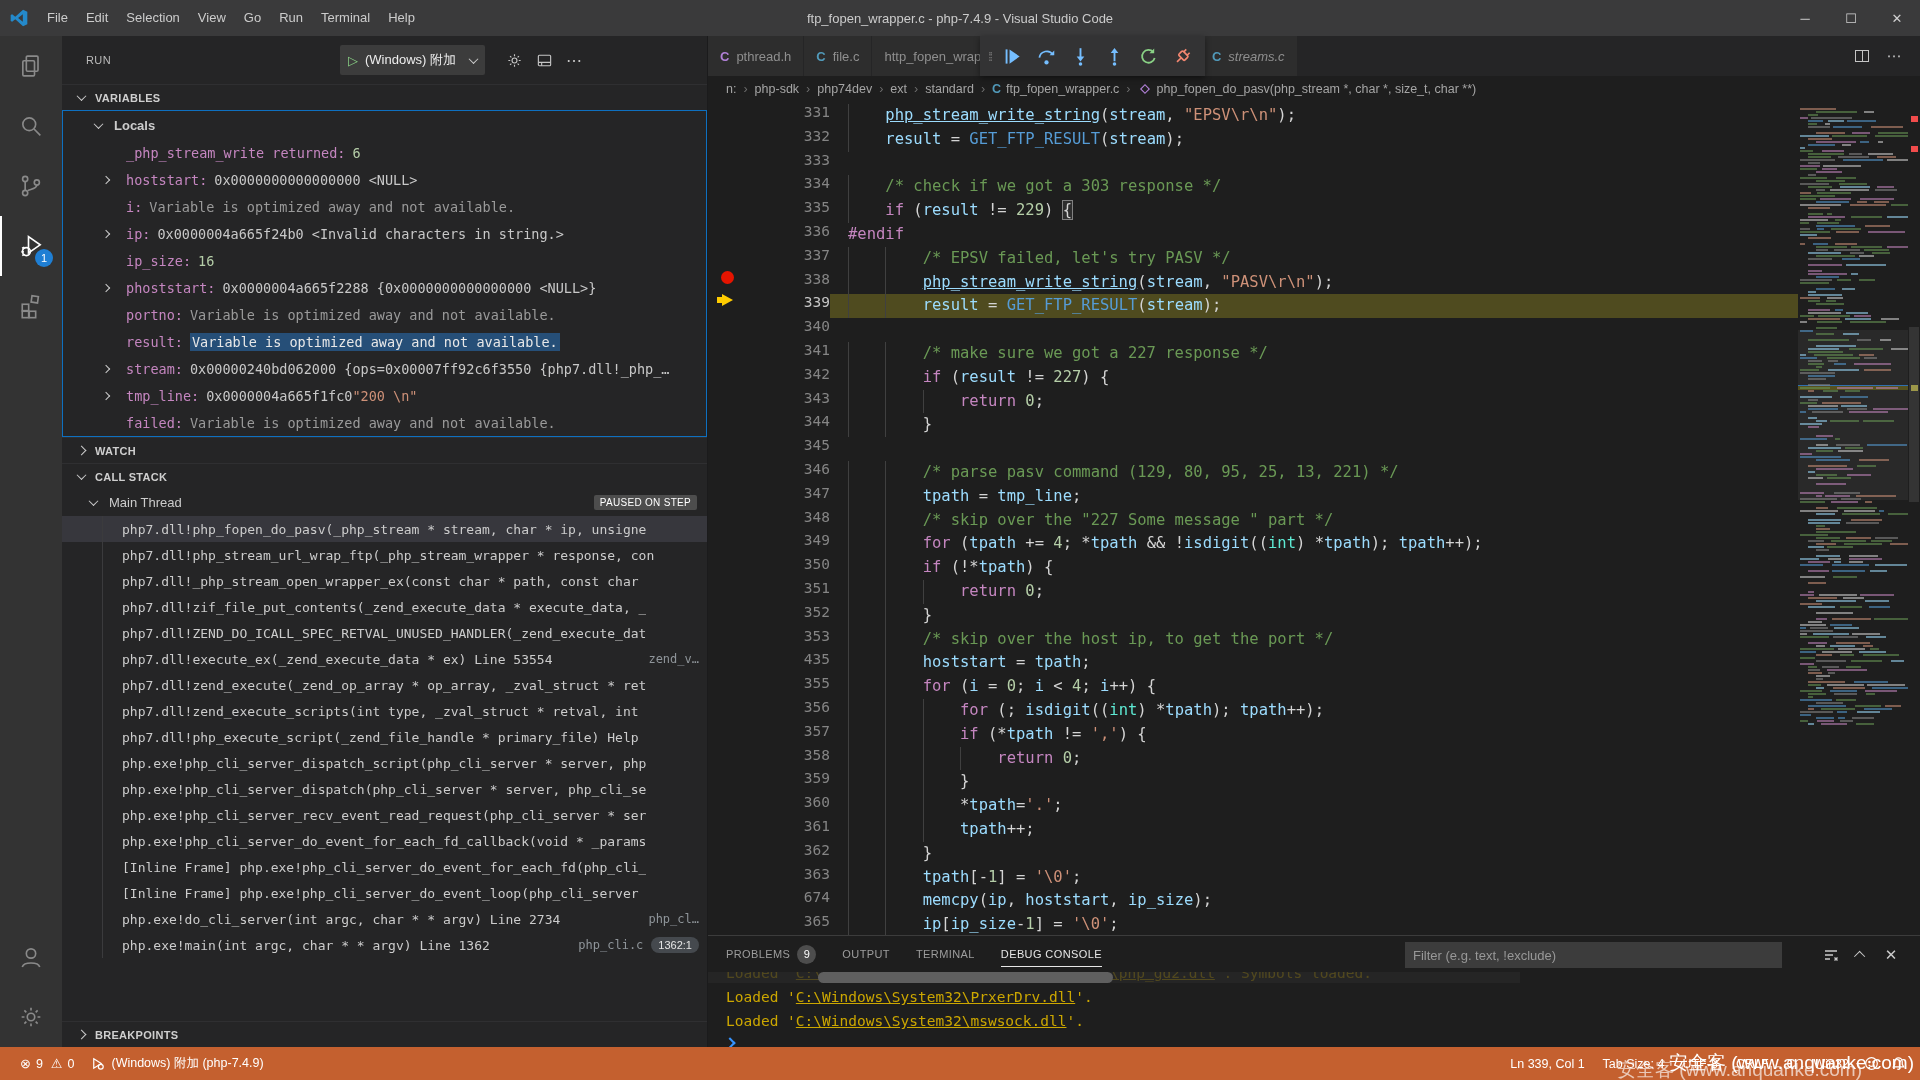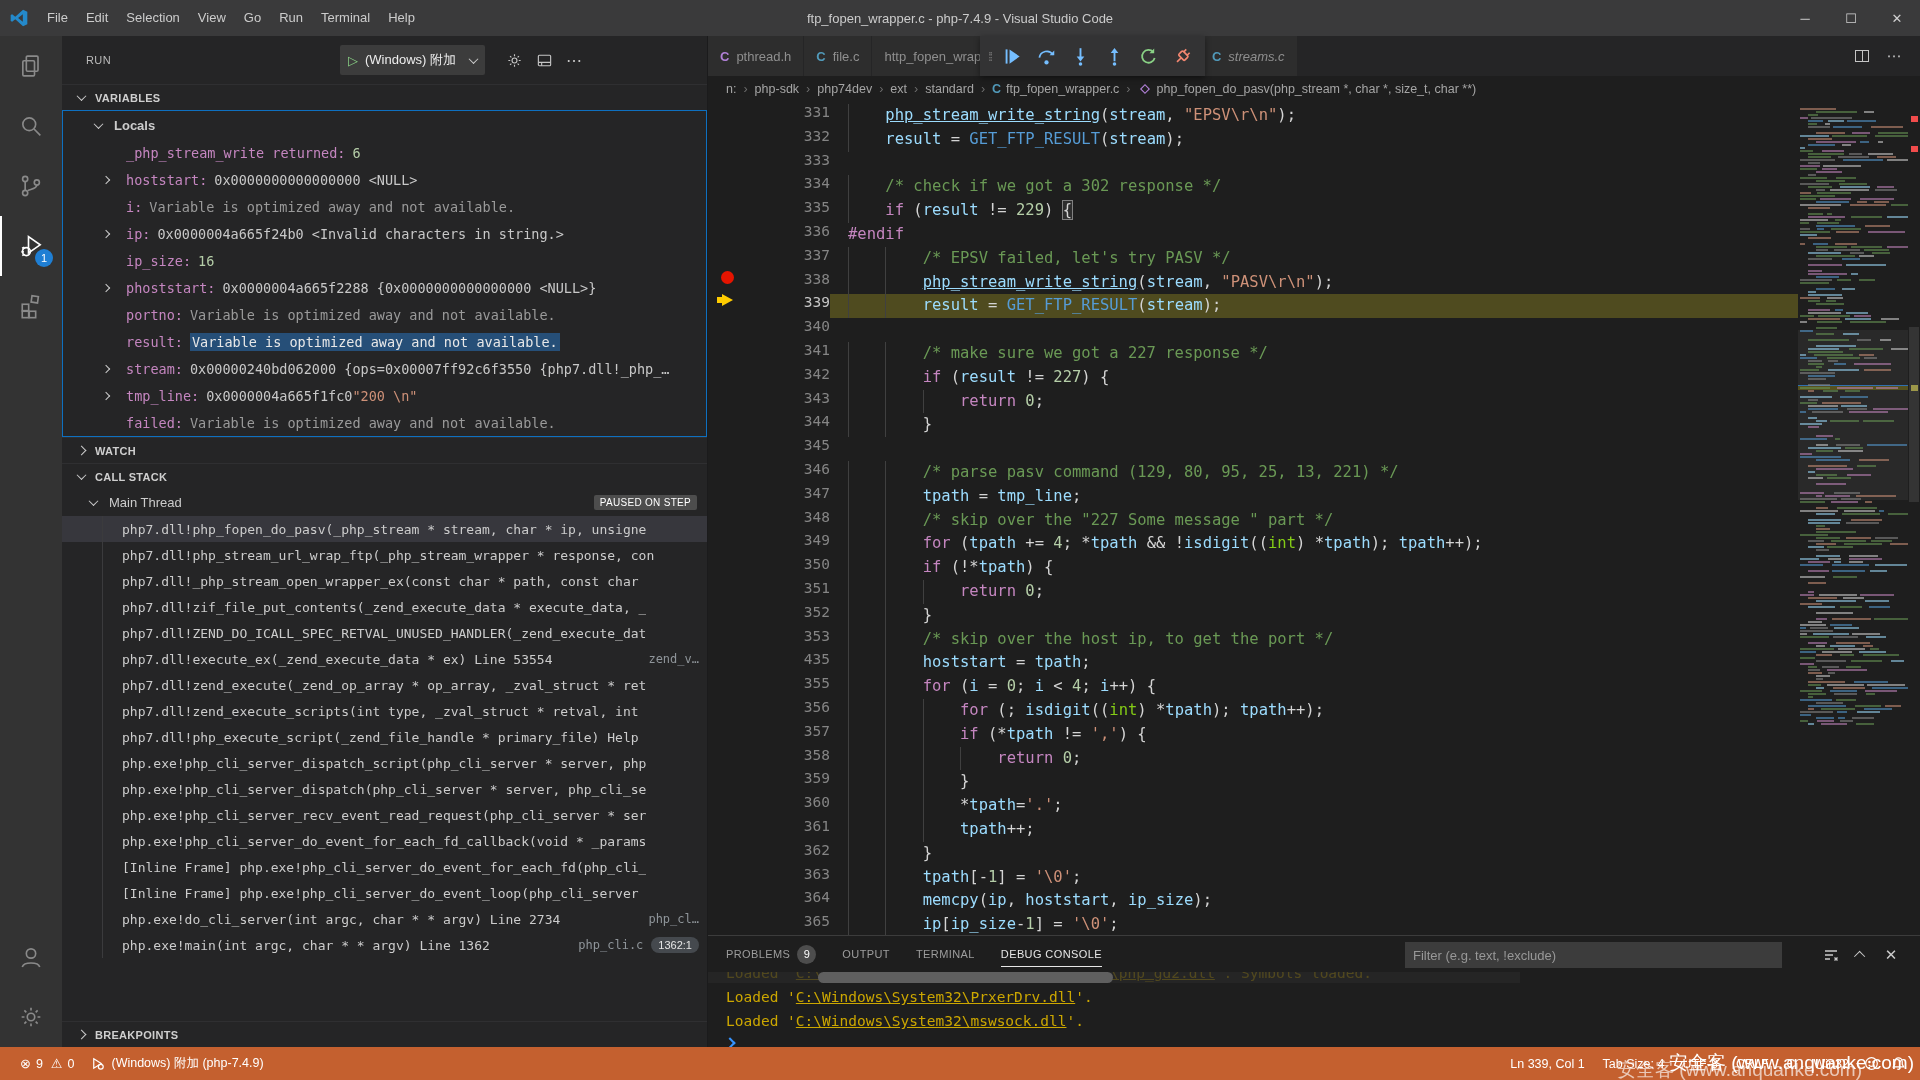--- a/index.html
+++ b/index.html
@@ -119,21 +119,21 @@
   .ctext { flex:1 1 auto; padding-left:18px; font-family:"DejaVu Sans Mono", monospace; font-size:15.5px;
     white-space:pre; color:#d4d4d4; overflow:hidden; height:23.8px; line-height:23.8px; }
   .cline.cur .ctext { background:#4f4b1f; }
   .bp-dot { width:13px; height:13px; border-radius:50%; background:#e51400; }
   .cur-arrow { width:0; height:0; border-left:11px solid #ffcc00; border-top:6px solid transparent;
     border-bottom:6px solid transparent; position:relative; }
   .cur-arrow::before { content:""; position:absolute; left:-16px; top:-3px; width:6px; height:6px; background:#ffcc00; }
   .tok-cm { color:#6a9955; } .tok-kw { color:#c586c0; } .tok-st { color:#ce9178; }
   .tok-nu { color:#b5cea8; } .tok-id { color:#9cdcfe; } .tok-fn { color:#9cdcfe; }
   .tok-fnu { color:#9cdcfe; text-decoration:underline; }
-  .tok-mc { color:#569cd6; } .tok-ty { color:#84cc16; } .tok-pl { color:#d4d4d4; }
+  .tok-mc { color:#569cd6; } .tok-ty { color:#5eead4; } .tok-pl { color:#d4d4d4; }
   .tok-bx { color:#d4d4d4; outline:1px solid #808080; background:rgba(120,120,120,.18); }
   .ig { display:inline-block; white-space:pre; box-shadow:inset 1px 0 0 #404040; }
 
   
   .minimap { position:absolute; right:12px; top:0; bottom:0; width:110px; background:#1e1e1e; overflow:hidden; }
   .mm-row { height:2px; margin-bottom:1px; position:relative; }
   .mm-row span { position:absolute; height:2px; opacity:.55; }
   .mm-cur { position:absolute; left:0; right:0; top:283px; height:5px; background:#55511f; border-top:1px solid #2f6fb0; }
   .mm-slider { position:absolute; left:0; right:0; top:228px; height:170px; background:rgba(121,121,121,.12); }
   .ruler { position:absolute; right:0; top:0; bottom:0; width:12px; background:#1e1e1e; }
@@ -558,21 +558,21 @@
               <span class="ctext"><span class="ig">    </span><span class="tok-id">result</span><span class="tok-pl"> = </span><span class="tok-mc">GET_FTP_RESULT</span><span class="tok-pl">(</span><span class="tok-id">stream</span><span class="tok-pl">);</span></span>
             </div>
             <div class="cline">
               <span class="glyph"></span>
               <span class="lnum">333</span>
               <span class="ctext"></span>
             </div>
             <div class="cline">
               <span class="glyph"></span>
               <span class="lnum">334</span>
-              <span class="ctext"><span class="ig">    </span><span class="tok-cm">/* check if we got a 302 response */</span></span>
+              <span class="ctext"><span class="ig">    </span><span class="tok-cm">/* check if we got a 303 response */</span></span>
             </div>
             <div class="cline">
               <span class="glyph"></span>
               <span class="lnum">335</span>
               <span class="ctext"><span class="ig">    </span><span class="tok-kw">if</span><span class="tok-pl"> (</span><span class="tok-id">result</span><span class="tok-pl"> != </span><span class="tok-nu">229</span><span class="tok-pl">) </span><span class="tok-bx">{</span></span>
             </div>
             <div class="cline">
               <span class="glyph"></span>
               <span class="lnum">336</span>
               <span class="ctext"><span class="tok-kw">#endif</span></span>
@@ -711,21 +711,21 @@
               <span class="lnum">362</span>
               <span class="ctext"><span class="ig">    </span><span class="ig">    </span><span class="tok-pl">}</span></span>
             </div>
             <div class="cline">
               <span class="glyph"></span>
               <span class="lnum">363</span>
               <span class="ctext"><span class="ig">    </span><span class="ig">    </span><span class="tok-id">tpath</span><span class="tok-pl">[-</span><span class="tok-nu">1</span><span class="tok-pl">] = </span><span class="tok-st">'\0'</span><span class="tok-pl">;</span></span>
             </div>
             <div class="cline">
               <span class="glyph"></span>
-              <span class="lnum">364</span>
+              <span class="lnum">674</span>
               <span class="ctext"><span class="ig">    </span><span class="ig">    </span><span class="tok-fn">memcpy</span><span class="tok-pl">(</span><span class="tok-id">ip</span><span class="tok-pl">, </span><span class="tok-id">hoststart</span><span class="tok-pl">, </span><span class="tok-id">ip_size</span><span class="tok-pl">);</span></span>
             </div>
             <div class="cline">
               <span class="glyph"></span>
               <span class="lnum">365</span>
               <span class="ctext"><span class="ig">    </span><span class="ig">    </span><span class="tok-id">ip</span><span class="tok-pl">[</span><span class="tok-id">ip_size</span><span class="tok-pl">-</span><span class="tok-nu">1</span><span class="tok-pl">] = </span><span class="tok-st">'\0'</span><span class="tok-pl">;</span></span>
             </div>
           </div>
         <div class="minimap" id="minimap">
           <div class="mm-slider"></div>

